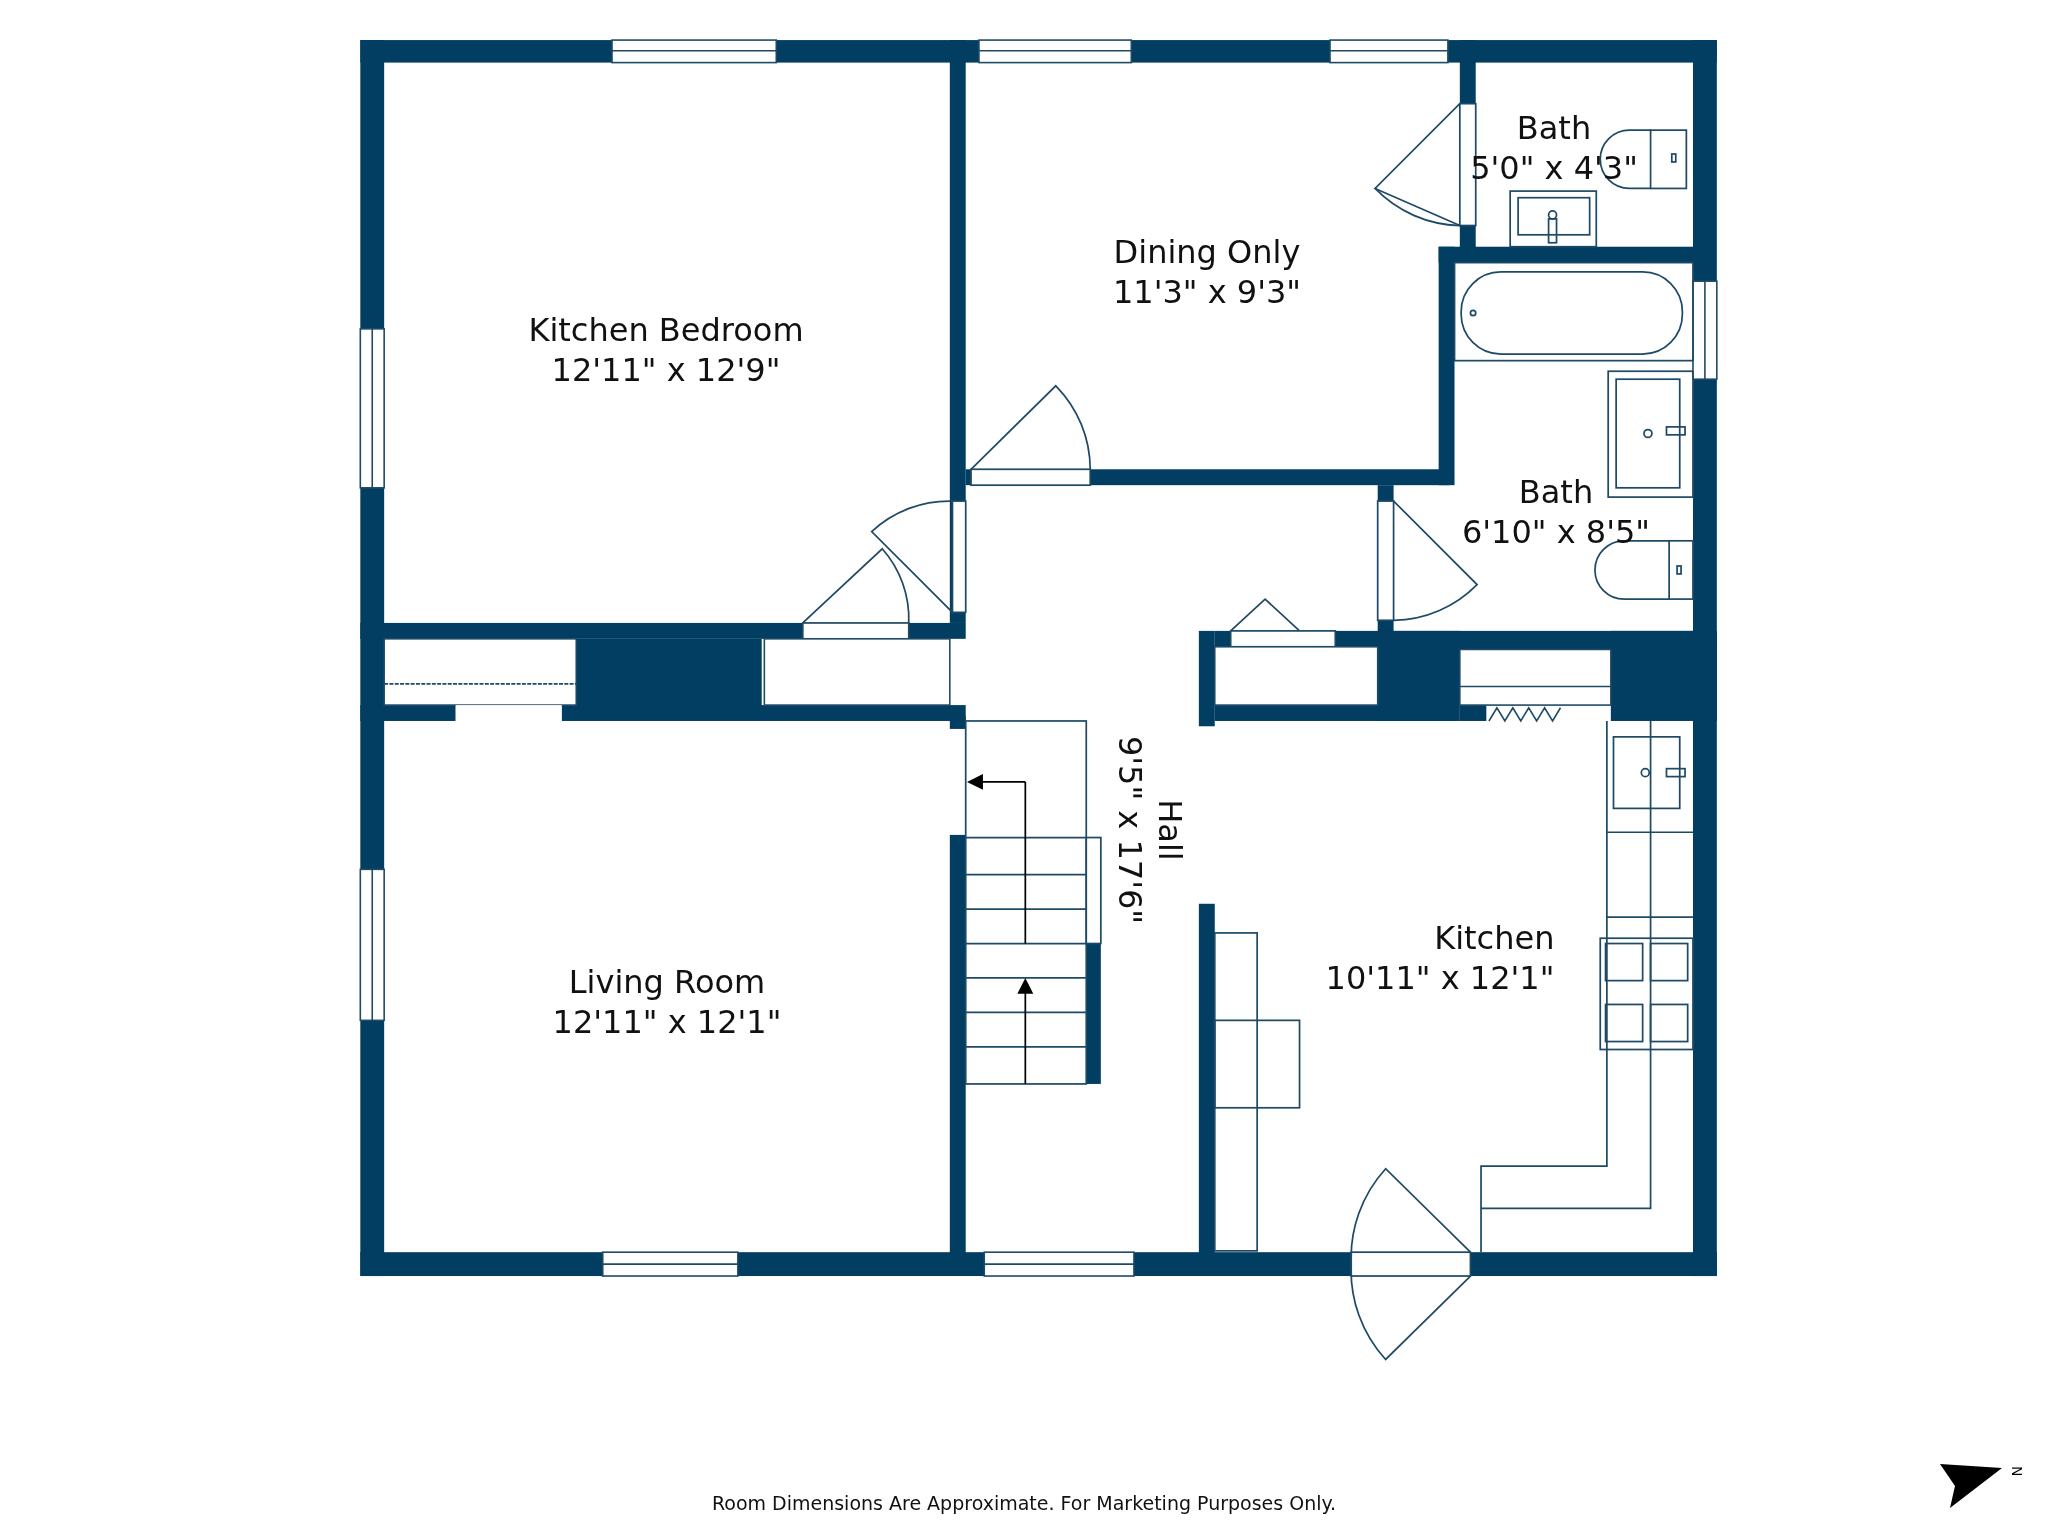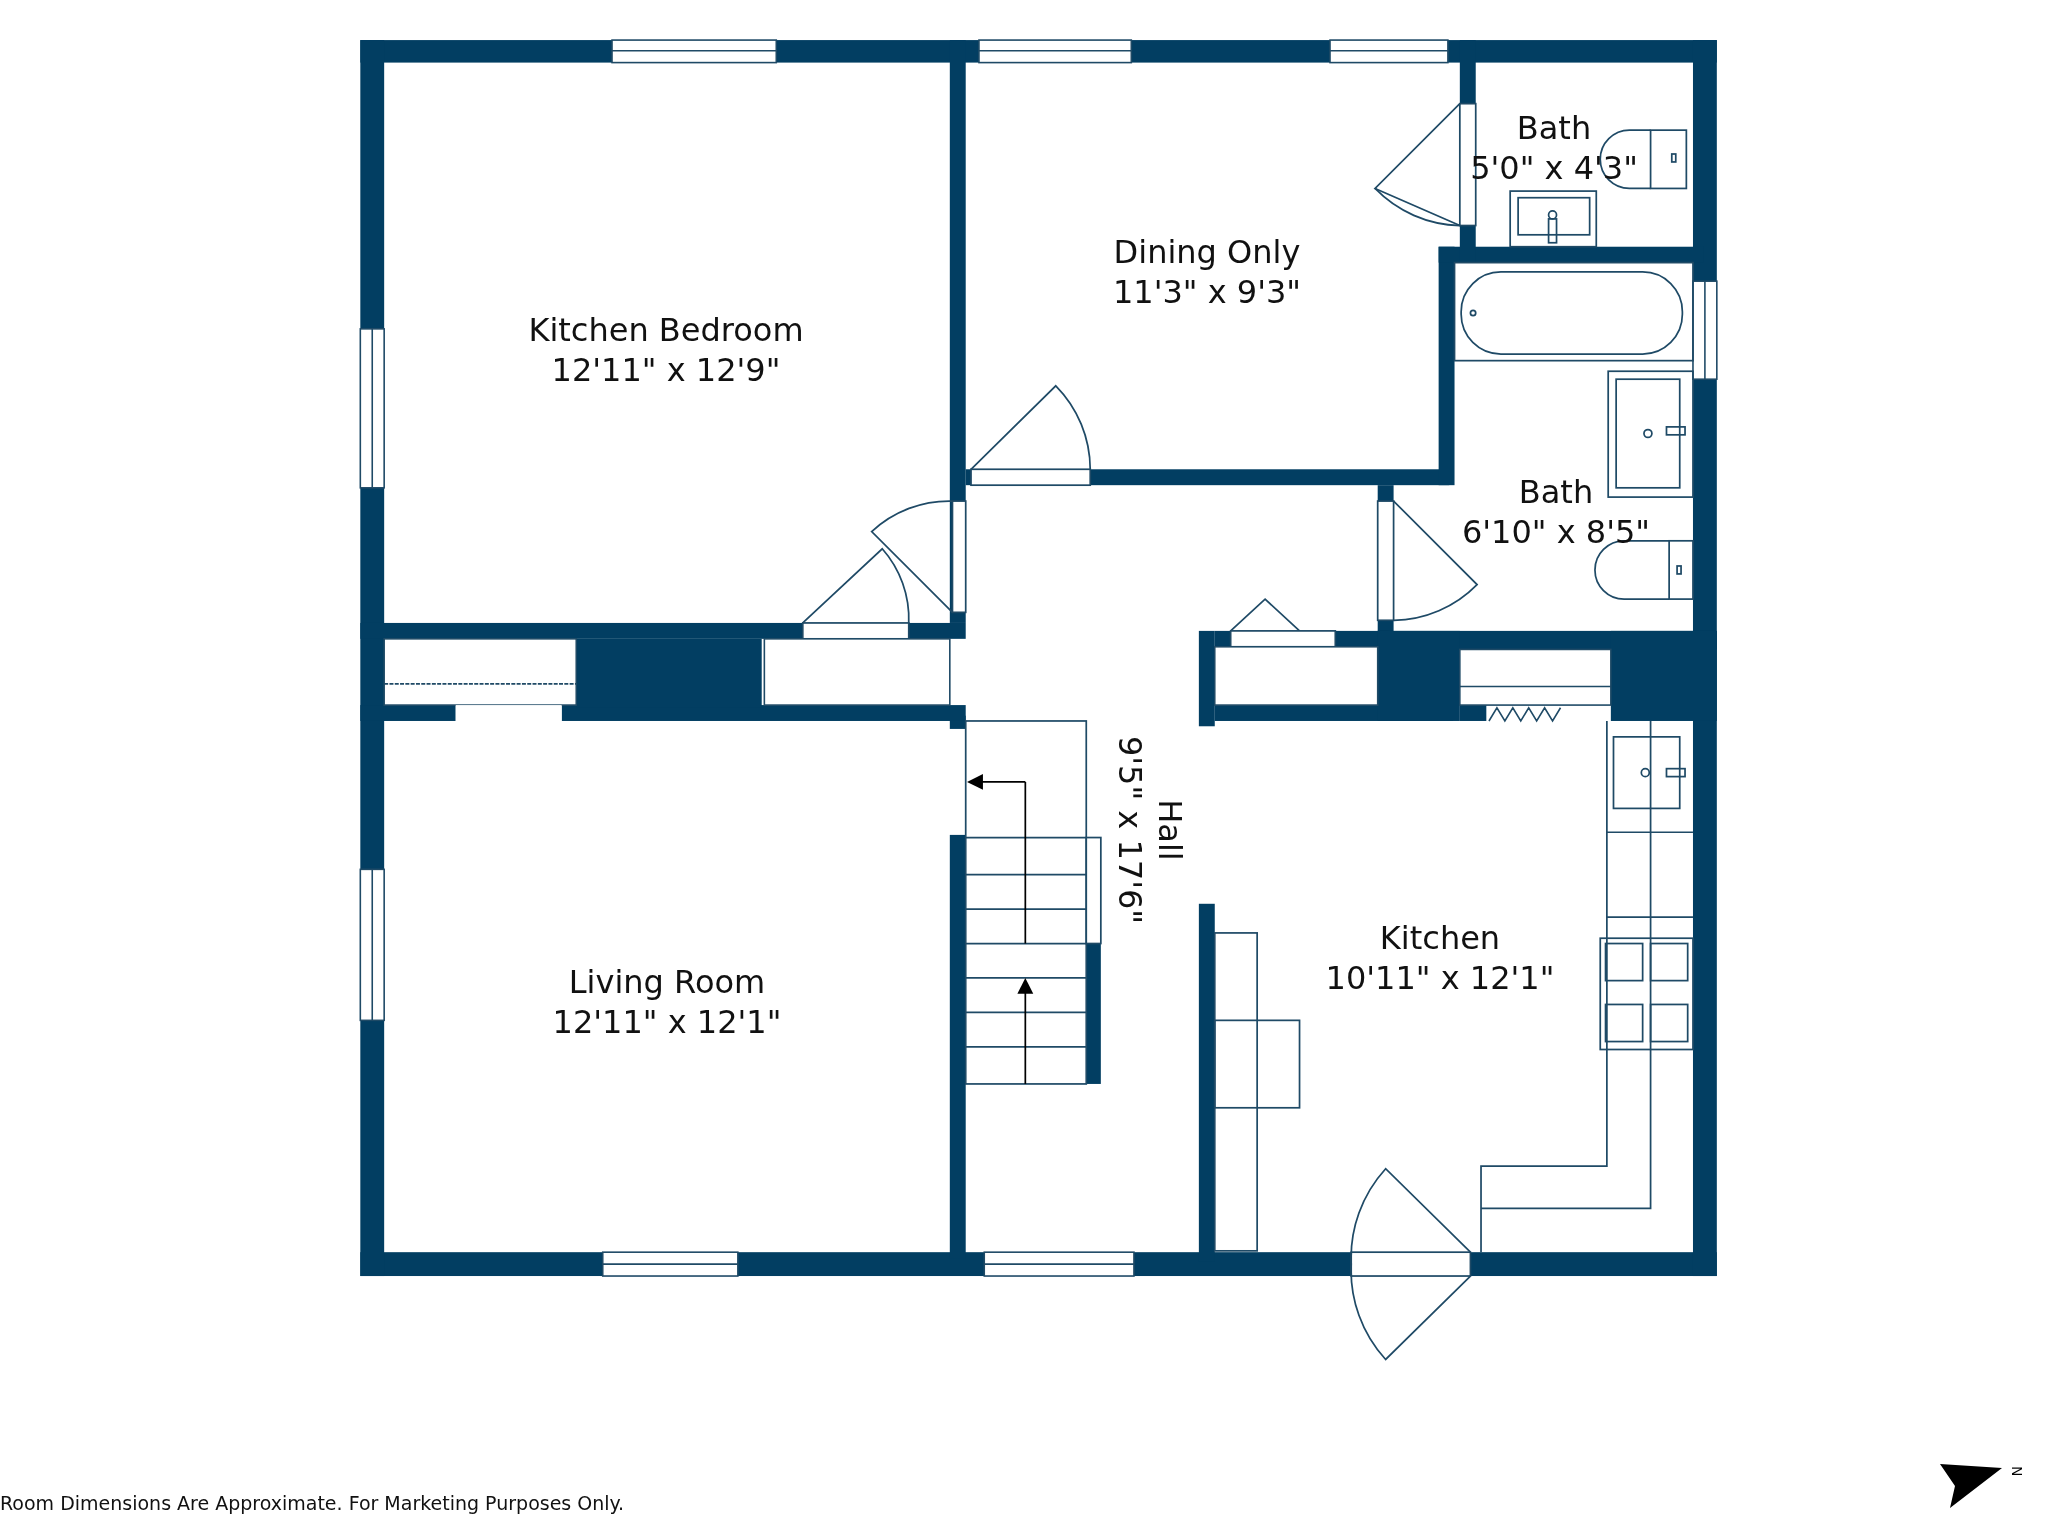--- a/index.html
+++ b/index.html
@@ -1,21 +1,21 @@
 <!DOCTYPE html>
 <html><head>
   <meta charset="utf-8">
   <style>
     html, body { margin: 0; padding: 0; background: #ffffff; }
     body { width: 2048px; height: 1536px; overflow: hidden; position: relative; font-family: "DejaVu Sans", sans-serif; }
     #plan { position: absolute; left: 0; top: 0; width: 2048px; height: 1536px; }
     .room-label { position: absolute; text-align: center; color: #111; font-family: "DejaVu Sans", sans-serif; font-size: 32px; line-height: 40px; white-space: nowrap; transform: translate(-50%, -50%); }
     .room-label span { display: block; }
     .rot { transform: translate(-50%, -50%) rotate(90deg); }
-    #disclaimer { position: absolute; left: 0; width: 2048px; top: 1492px; text-align: left; font-family: "DejaVu Sans", sans-serif; font-size: 19px; color: #111; }
+    #disclaimer { position: absolute; left: 0; width: 2048px; top: 1492px; text-align: center; font-family: "DejaVu Sans", sans-serif; font-size: 19px; color: #111; }
     #compass { position: absolute; left: 1940px; top: 1458px; width: 90px; height: 70px; }
   </style>
 </head>
 <body>
 
 <svg id="plan" viewBox="0 0 1546 1159" xmlns="http://www.w3.org/2000/svg">
   <g fill="#023E62">
 
     <rect x="272" y="30" width="1024" height="17"></rect>
     <rect x="272" y="945" width="1024" height="18"></rect>
@@ -181,21 +181,21 @@
   <span>5'0" x 4'3"</span>
 </div>
 <div class="room-label" style="left:1556px; top:512px;">
   <span>Bath</span>
   <span>6'10" x 8'5"</span>
 </div>
 <div class="room-label rot" style="left:1150px; top:830px;">
   <span>Hall</span>
   <span>9'5" x 17'6"</span>
 </div>
-<div class="room-label" style="left:1440px; top:958px;">
+<div class="room-label" style="left:1440px; top:958px;text-align:right;">
   <span>Kitchen</span>
   <span>10'11" x 12'1"</span>
 </div>
 <div class="room-label" style="left:667px; top:995px;margin-top:7px;">
   <span>Living Room</span>
   <span>12'11" x 12'1"</span>
 </div>
 
 <div id="disclaimer">Room Dimensions Are Approximate. For Marketing Purposes Only.</div>
 

